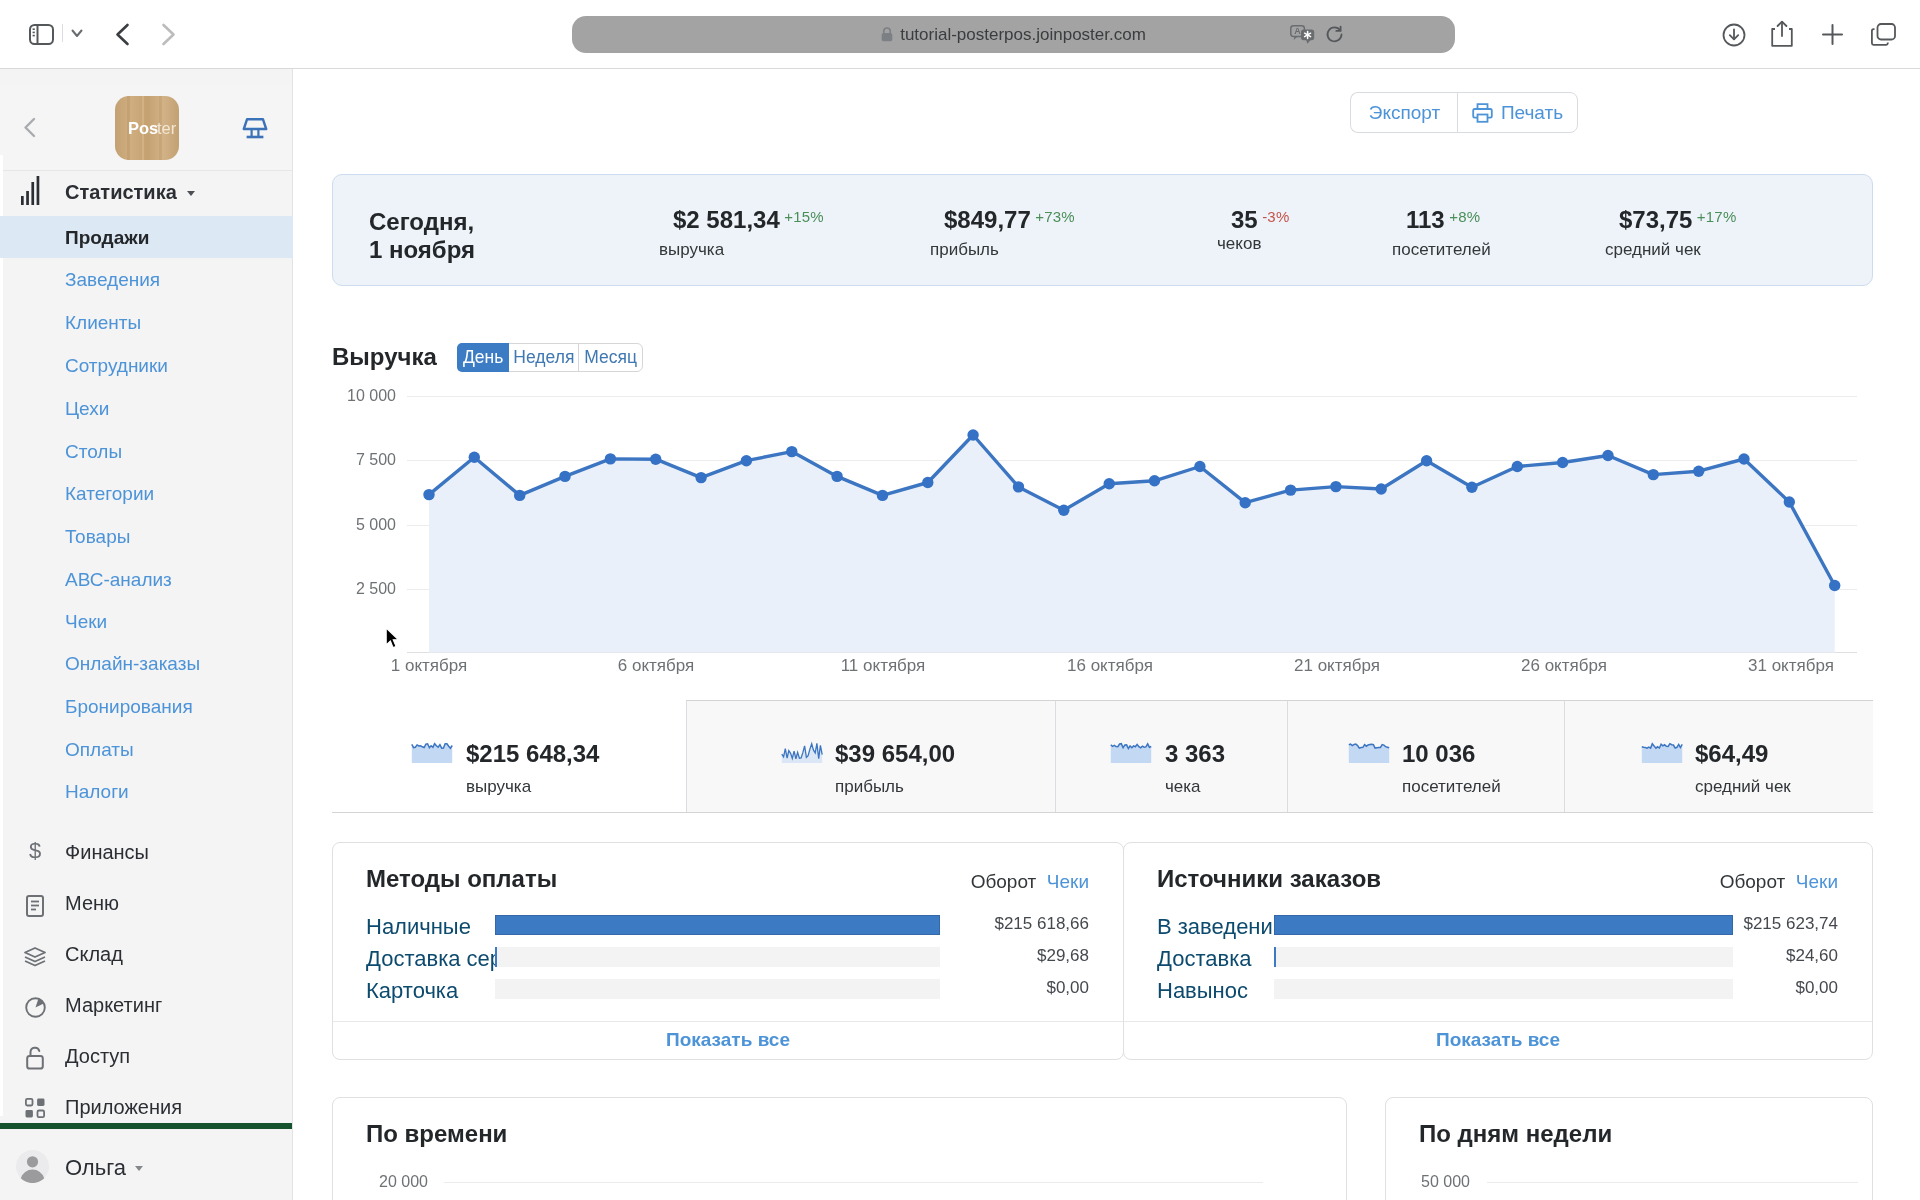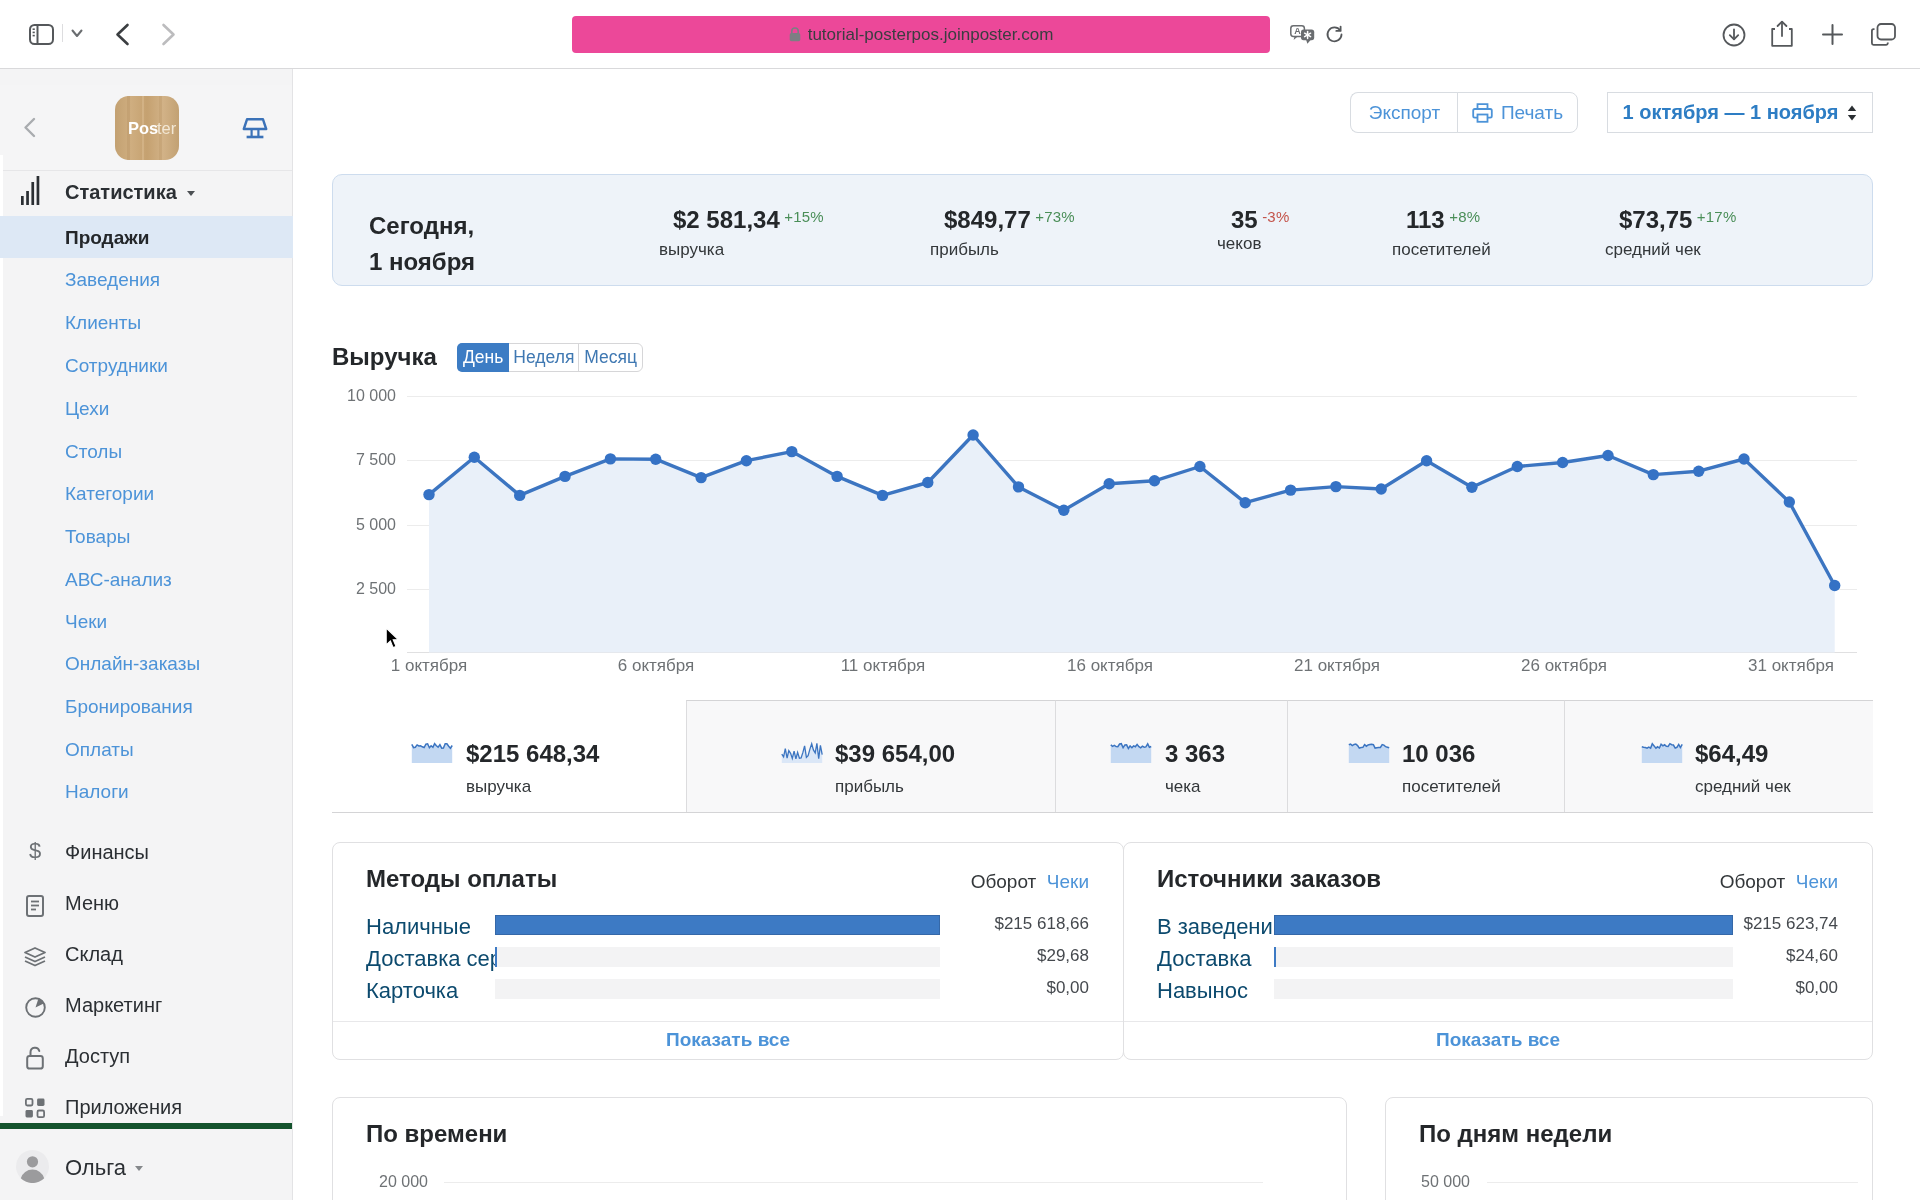--- a/index.html
+++ b/index.html
@@ -2,22 +2,22 @@
 <html><head>
 <meta charset="utf-8">
 <style>
 * { margin:0; padding:0; box-sizing:border-box; }
 html,body { width:1920px; height:1200px; overflow:hidden; background:#fff;
   font-family:"Liberation Sans", sans-serif; }
 .abs { position:absolute; }
 
 #chrome { position:absolute; left:0; top:0; width:1920px; height:69px; background:#fff;
   border-bottom:1px solid #d9d9db; }
-#urlbar { position:absolute; left:572px; top:16px; width:698px; height:37px;
-  background:#ec4899; border-radius:4px; }
+#urlbar { position:absolute; left:572px; top:16px; width:883px; height:37px;
+  background:#a3a3a3; border-radius:14px; }
 #urltext { position:absolute; left:0; top:0; width:100%; height:100%; display:flex;
   align-items:center; justify-content:center; font-size:17px; color:#3a3d40; }
 
 #sidebar { position:absolute; left:0; top:69px; width:293px; height:1131px; background:#f4f4f5;
   border-right:1px solid #e3e3e5; }
 #sidehead { position:absolute; left:0; top:16px; width:100%; height:86px; background:#f5f5f6;
   border-bottom:1px solid #e6e6e8;text-align:center; }
 #leftstrip { position:absolute; left:0; top:86px; width:3px; height:961px; background:#fff; }
 .navlink { position:absolute; left:65px; font-size:19px; color:#4c93d8; }
 .navmain { position:absolute; left:65px; font-size:20px; color:#2b2f33; }
@@ -225,29 +225,23 @@
   </div>
 </div>
 <div id="main">
   <div class="btn" style="left:1056px;width:108px;border-radius:8px 0 0 8px;border-right:none">Экспорт</div>
   <div class="btn" style="left:1163px;width:121px;border-radius:0 8px 8px 0">
     <svg style="margin-right:8px" width="21" height="20" viewBox="0 0 21 20">
       <path d="M5.5 6 V1.2 H15.5 V6" fill="none" stroke="#4c93d8" stroke-width="1.8"></path>
       <rect x="1.2" y="6" width="18.6" height="8.6" rx="1.6" fill="none" stroke="#4c93d8" stroke-width="1.8"></rect>
       <rect x="5.5" y="11.5" width="10" height="7.3" fill="#fff" stroke="#4c93d8" stroke-width="1.8"></rect>
     </svg>Печать</div>
-  <div class="btn" style="left:1313px;width:266px;font-weight:bold;color:#2d7dc4;font-size:20px">1 октября — 1 ноября
-    <svg style="margin-left:9px" width="10" height="16" viewBox="0 0 10 16">
-      <path d="M5 0.5 L9.2 6 H0.8 Z" fill="#2b2f33"></path>
-      <path d="M5 15.5 L9.2 10 H0.8 Z" fill="#2b2f33"></path>
-    </svg>
-  </div>
 
   <div id="summary">
-    <div class="abs" style="left:36px;top:33px;font-size:24px;font-weight:bold;color:#24272a;line-height:36px">Сегодня,<br>1 ноября</div>
+    <div class="abs" style="left:36px;top:33px;font-size:24px;font-weight:bold;color:#24272a;line-height:28px">Сегодня,<br>1 ноября</div>
     <div class="abs" style="left:326px;top:31px"><span class="sv">$2 581,34</span> <span class="spct green">+15%</span><div class="slabel" style="margin-top:6px">выручка</div></div>
     <div class="abs" style="left:597px;top:31px"><span class="sv">$849,77</span> <span class="spct green">+73%</span><div class="slabel" style="margin-top:6px">прибыль</div></div>
     <div class="abs" style="left:884px;top:31px"><span class="sv">35</span> <span class="spct red">-3%</span><div class="slabel" style="">чеков</div></div>
     <div class="abs" style="left:1059px;top:31px"><span class="sv">113</span> <span class="spct green">+8%</span><div class="slabel" style="margin-top:6px">посетителей</div></div>
     <div class="abs" style="left:1272px;top:31px"><span class="sv">$73,75</span> <span class="spct green">+17%</span><div class="slabel" style="margin-top:6px">средний чек</div></div>
   </div>
 
   <div class="abs h2" style="left:38px;top:274px">Выручка</div>
   <div class="abs" style="left:163px;top:274px;width:186px;height:29px;border:1px solid #d6d6d8;border-radius:6px;display:flex;font-size:17.5px">
     <div style="flex:1.02;background:#3c7cc4;color:#fff;display:flex;align-items:center;justify-content:center;border-radius:5px 0 0 5px;margin:-1px 0 -1px -1px">День</div>

